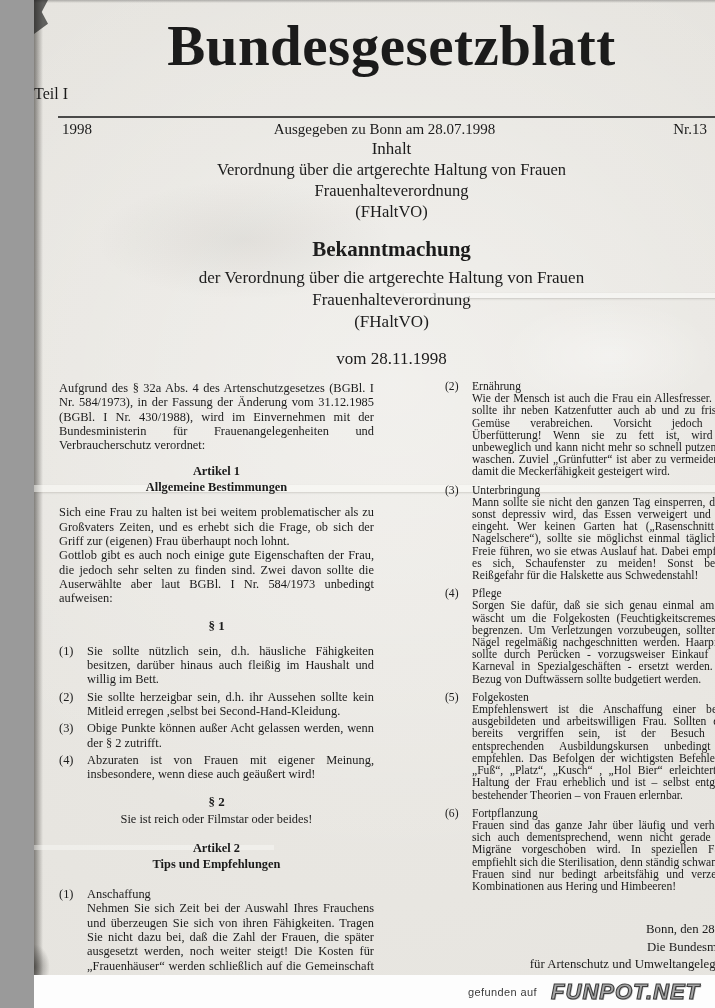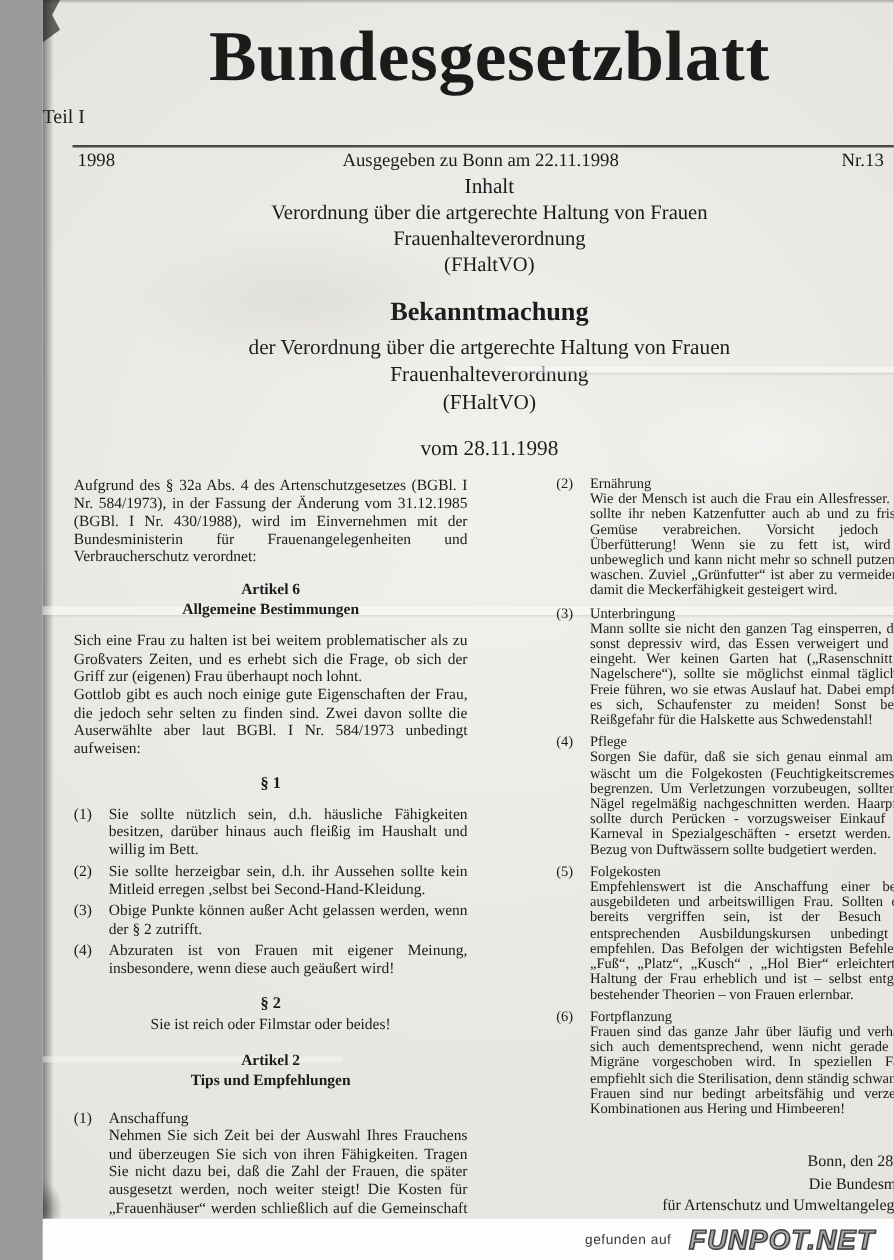--- a/index.html
+++ b/index.html
@@ -91,21 +91,21 @@
   <div class="crease-2"></div>
   <div class="crease-3"></div>
   <div class="smudge-1"></div>
   <div class="smudge-2"></div>
 
   <div class="masthead">Bundesgesetzblatt</div>
   <div class="teil">Teil I</div>
   <hr class="rule">
   <div class="issue-row">
     <span>1998</span>
-    <span>Ausgegeben zu Bonn am 22.11.1998</span>
+    <span>Ausgegeben zu Bonn am 28.07.1998</span>
     <span class="num">Nr.13</span>
   </div>
 
   <div class="center-block">
     <div class="inhalt-h">Inhalt</div>
     <div class="inhalt-line">Verordnung über die artgerechte Haltung von Frauen</div>
     <div class="inhalt-line">Frauenhalteverordnung</div>
     <div class="inhalt-line">(FHaltVO)</div>
     <div class="bekannt">Bekanntmachung</div>
     <div class="bekannt-line first">der Verordnung über die artgerechte Haltung von Frauen</div>
@@ -113,21 +113,21 @@
     <div class="bekannt-line">(FHaltVO)</div>
     <div class="vom">vom 28.11.1998</div>
   </div>
 
   <div class="columns">
 
     <div class="col-left">
       <p>Aufgrund des § 32a Abs. 4 des Artenschutzgesetzes (BGBl. I Nr. 584/1973), in der Fassung der Änderung vom 31.12.1985 (BGBl. I Nr. 430/1988), wird im Einvernehmen mit der Bundesministerin für Frauenangelegenheiten und Verbraucherschutz verordnet:</p>
 
       <div class="heading-c art-head">
-        <div>Artikel 6</div>
+        <div>Artikel 1</div>
         <div>Allgemeine Bestimmungen</div>
       </div>
 
       <p>Sich eine Frau zu halten ist bei weitem problematischer als zu Großvaters Zeiten, und es erhebt sich die Frage, ob sich der Griff zur (eigenen) Frau überhaupt noch lohnt.</p>
       <p>Gottlob gibt es auch noch einige gute Eigenschaften der Frau, die jedoch sehr selten zu finden sind. Zwei davon sollte die Auserwählte aber laut BGBl. I Nr. 584/1973 unbedingt aufweisen:</p>
 
       <div class="heading-c para-head">§ 1</div>
 
       <div class="li">
         <span class="num">(1)</span>

